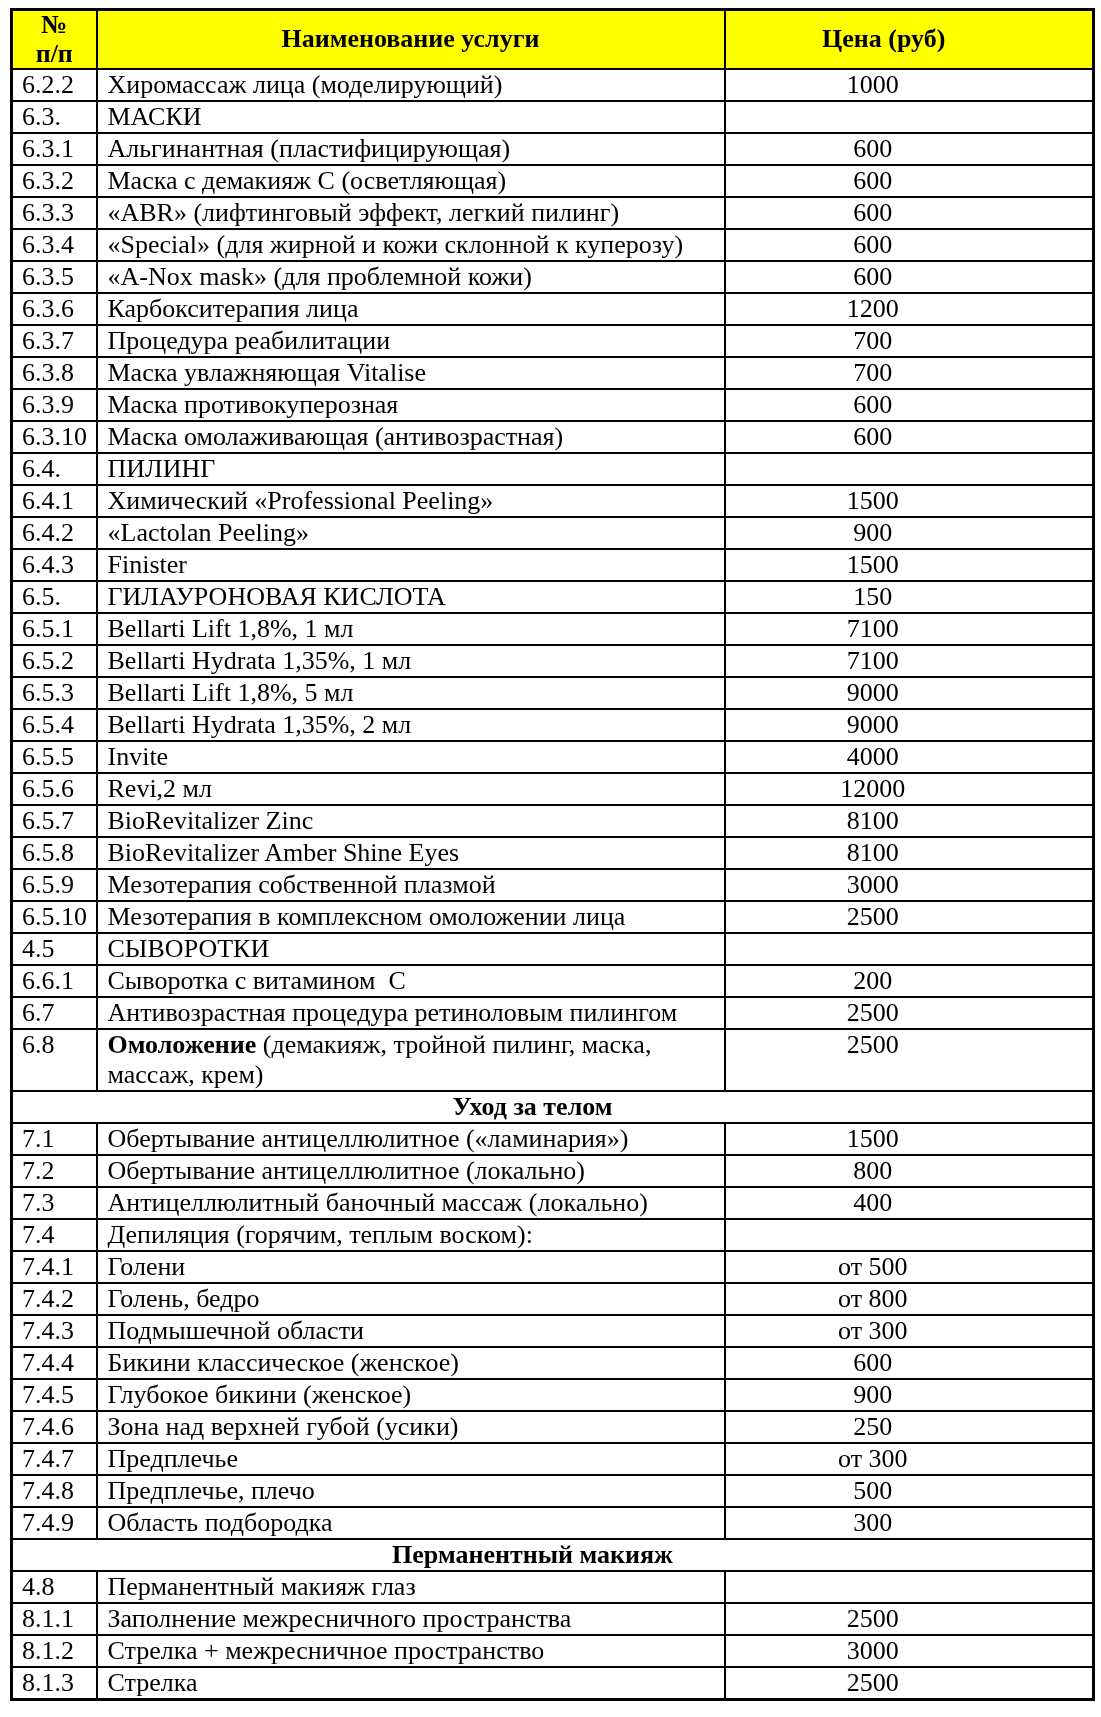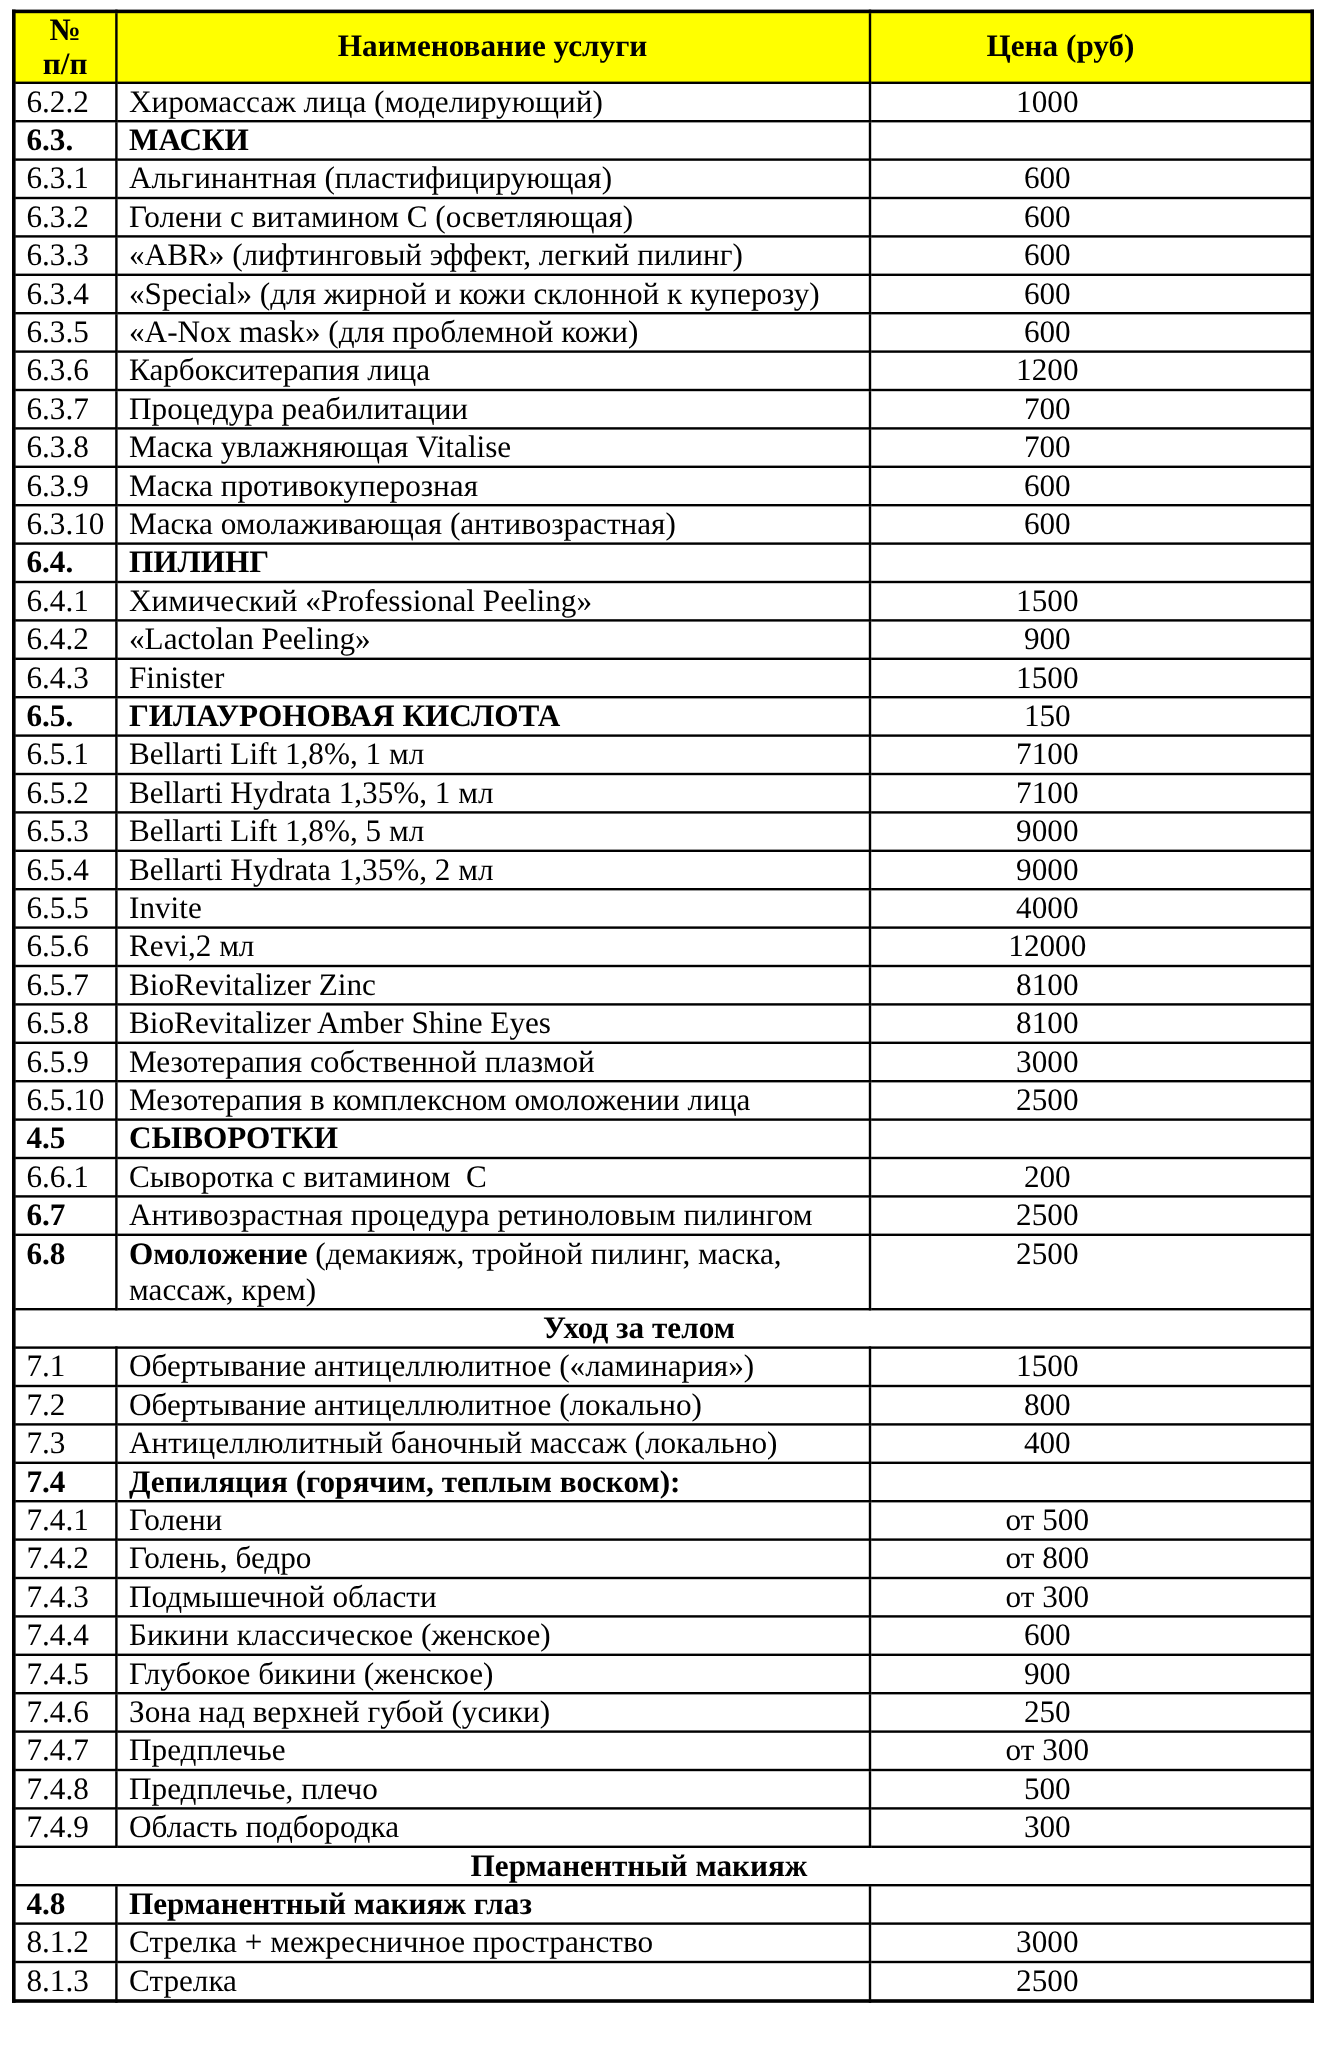--- a/index.html
+++ b/index.html
@@ -45,21 +45,21 @@
     overflow: hidden;
   }
   td.num   { padding-left: 9px; }
   td.name  { padding-left: 10px; white-space: pre-wrap; margin-top: 44px; }
   td.price { text-align: center; padding-right: 72px; }
   td.section {
     text-align: center;
     font-weight: bold;
     padding-right: 40px;
   }
-  .b { font-weight: bold; }
+  .b { font-weight: normal; }
 </style>
 </head>
 <body>
 
 <div class="page">
   <table class="price-table">
     <colgroup>
       <col class="c-num">
       <col class="c-name">
       <col class="c-price">
@@ -85,21 +85,21 @@
           <td class="name b">МАСКИ</td>
           <td class="price"></td>
         </tr>
         <tr>
           <td class="num">6.3.1</td>
           <td class="name">Альгинантная (пластифицирующая)</td>
           <td class="price">600</td>
         </tr>
         <tr>
           <td class="num">6.3.2</td>
-          <td class="name">Голени с витамином С (осветляющая)</td>
+          <td class="name">Маска с демакияж С (осветляющая)</td>
           <td class="price">600</td>
         </tr>
         <tr>
           <td class="num">6.3.3</td>
           <td class="name">«ABR» (лифтинговый эффект, легкий пилинг)</td>
           <td class="price">600</td>
         </tr>
         <tr>
           <td class="num">6.3.4</td>
           <td class="name">«Special» (для жирной и кожи склонной к куперозу)</td>
@@ -298,20 +298,25 @@
           <td class="name">Область подбородка</td>
           <td class="price">300</td>
         </tr>
         <tr>
           <td colspan="3" class="section">Перманентный макияж</td>
         </tr>
         <tr>
           <td class="num b">4.8</td>
           <td class="name b">Перманентный макияж глаз</td>
           <td class="price"></td>
+        </tr>
+        <tr>
+          <td class="num">8.1.1</td>
+          <td class="name">Заполнение межресничного пространства</td>
+          <td class="price">2500</td>
         </tr>
         <tr>
           <td class="num">8.1.2</td>
           <td class="name">Стрелка + межресничное пространство</td>
           <td class="price">3000</td>
         </tr>
         <tr>
           <td class="num">8.1.3</td>
           <td class="name">Стрелка</td>
           <td class="price">2500</td>

